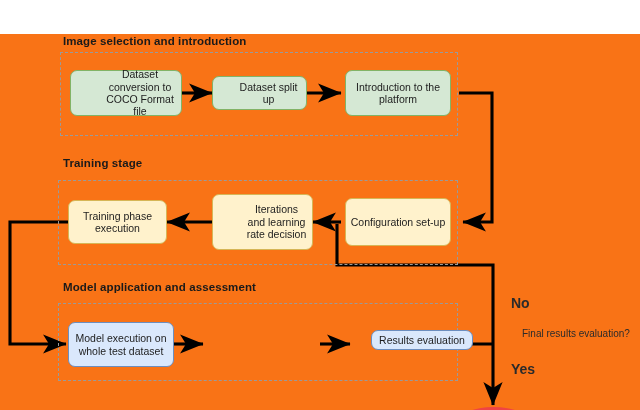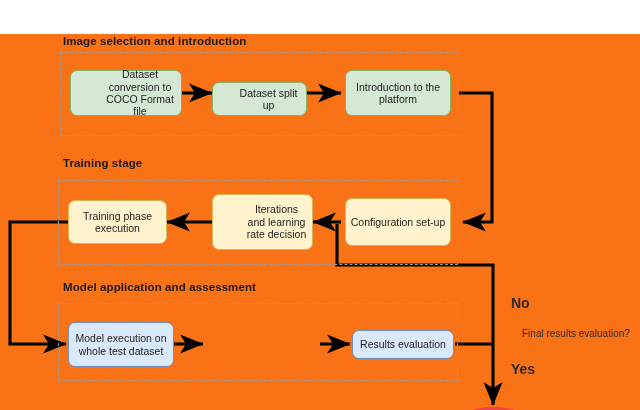--- a/index.html
+++ b/index.html
@@ -123,40 +123,40 @@
 
       <path d="M 493 310 L 493 231 L 337 231 L 337 190"></path>
     </g>
   </svg>
 
   <div class="group-title" style="left:63px; top:1px;">Image selection and introduction</div>
   <div class="group-box" style="left:60px; top:18px; width:398px; height:84px;"></div>
 
   <div class="node green" style="left:70px; top:36px; width:112px; height:46px;padding-left:32px;">Dataset conversion to COCO Format file</div>
 
-  <div class="node green" style="left:212px; top:48px; width:95px; height:34px;padding-left:22px;">Dataset split up</div>
+  <div class="node green" style="left:212px; top:42px; width:95px; height:34px;padding-left:22px;">Dataset split up</div>
 
   <div class="node green" style="left:345px; top:36px; width:106px; height:46px;">Introduction to the platform</div>
 
   <div class="group-title" style="left:63px; top:123px;">Training stage</div>
   <div class="group-box" style="left:58px; top:146px; width:400px; height:85px;"></div>
 
   <div class="node yellow" style="left:68px; top:166px; width:99px; height:44px;">Training phase execution</div>
 
   <div class="node yellow" style="left:212px; top:160px; width:101px; height:56px;padding-left:32px;">Iterations and learning rate decision</div>
 
   <div class="node yellow" style="left:345px; top:164px; width:106px; height:48px;">Configuration set-up</div>
 
   <div class="group-title" style="left:63px; top:247px;">Model application and assessment</div>
   <div class="group-box" style="left:58px; top:269px; width:400px; height:78px;"></div>
 
   <div class="node blue" style="left:68px; top:288px; width:106px; height:45px;">Model execution on whole test dataset</div>
 
 
-  <div class="node blue" style="left:352px; top:296px; width:102px; height:29px;">Results evaluation</div>
+  <div class="node blue" style="left:371px; top:296px; width:102px; height:20px;">Results evaluation</div>
 
   <div class="edge-label bold" style="left:511px; top:261px;">No</div>
 
   <div class="edge-label" style="left:522px; top:294px;">Final results evaluation?</div>
 
   <div class="edge-label bold" style="left:511px; top:327px;">Yes</div>
 
   <div class="terminator" style="left:457px; top:373px; width:73px; height:32px;">END</div>
 
 </div>

